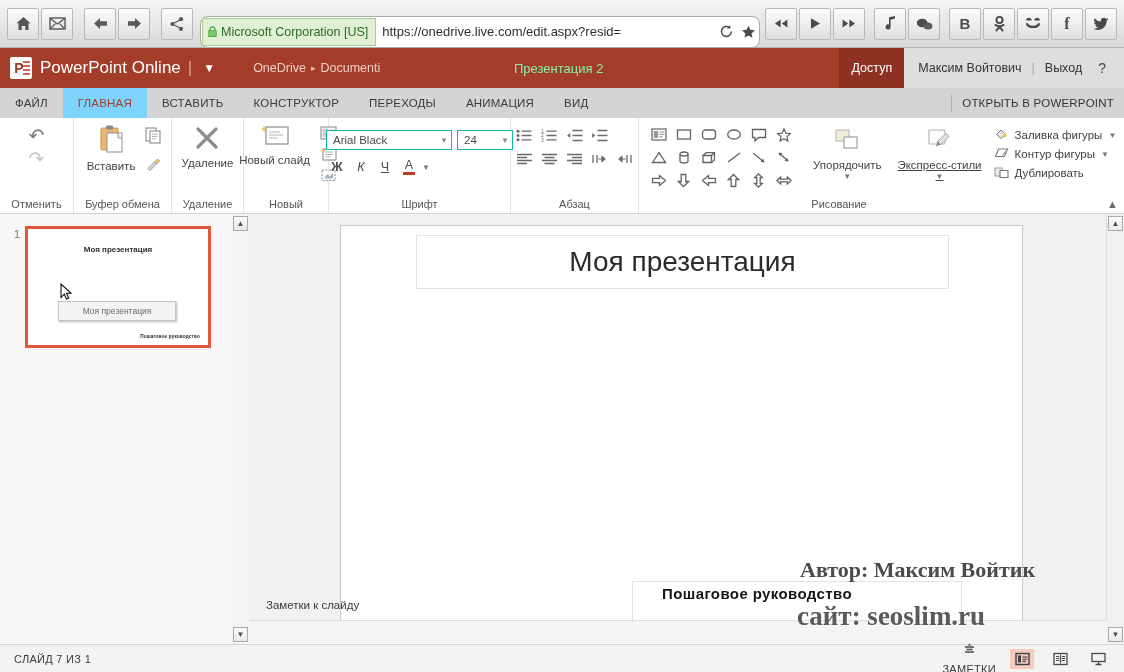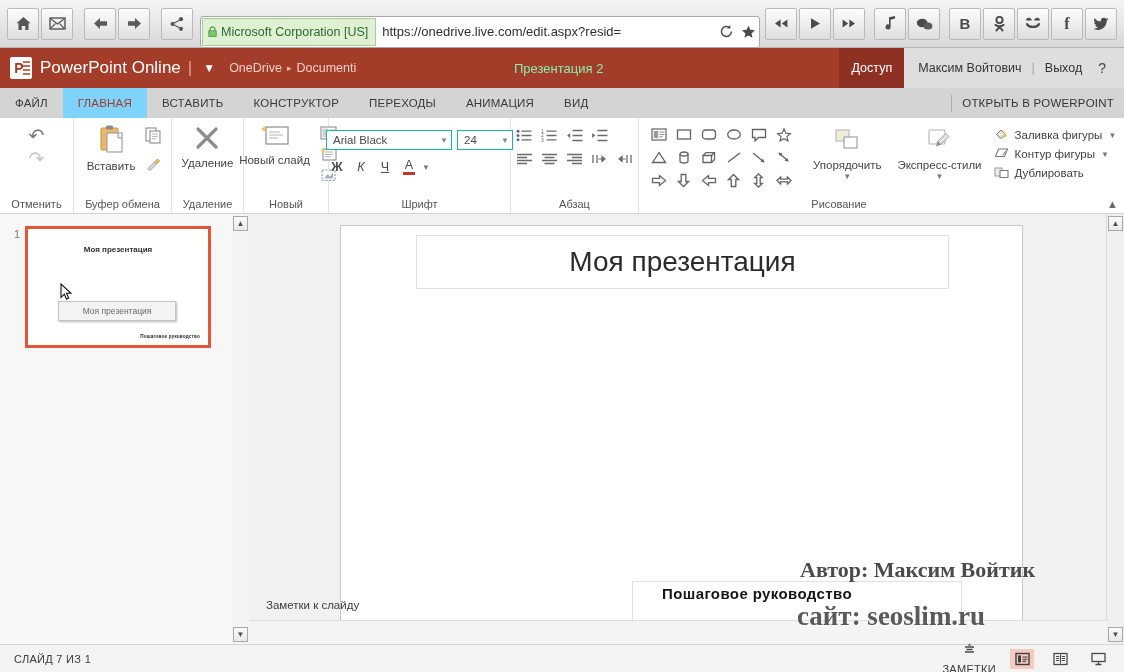--- a/index.html
+++ b/index.html
@@ -39,21 +39,21 @@
   .nav-btn svg { display: block; }
   .btn-gap { width: 9px; flex: none; }
   .btn-sep { width: 7px; flex: none; }
 
   .urlbar {
     flex: 1 1 auto;
     height: 30px;
     margin: 16px 4px 0 6px;
     background: #ffffff;
     border: 1px solid #a9a9a9;
-    border-radius: 3px;
+    border-radius: 8px;
     display: flex; align-items: center;
     overflow: hidden;
     min-width: 0;
   }
   .url-secure {
     height: 26px;
     margin: 1px 0 1px 1px;
     background: #dff0d4;
     border: 1px solid #a8cf9a;
     display: flex; align-items: center;
@@ -128,21 +128,21 @@
     margin: 0 7px;
   }
   .hdr-chevron {
     color: #ffffff;
     font-size: 12px;
     align-self: center;
     padding: 4px;
   }
   .breadcrumb {
     align-self: center;
-    margin-left: 10px;
+    margin-left: 34px;
     color: #f2cfc6;
     font-size: 12.5px;
     white-space: nowrap;
     display: flex; align-items: center; gap: 5px;
   }
   .bc-sep { font-size: 9px; color: #eebfb2; }
   .doc-name {
     position: absolute;
     left: 514px; top: 0;
     height: 40px;
@@ -988,21 +988,21 @@
         <span>
           <svg width="30" height="26" viewBox="0 0 30 26">
               <rect x="4" y="2" width="13" height="11" fill="#f0ecd8" stroke="#b9b9b9" stroke-width="1.1"></rect>
               <rect x="12" y="9" width="13" height="11" fill="#ffffff" stroke="#9a9a9a" stroke-width="1.1"></rect>
             </svg>
         </span>
         <span class="lbl">Упорядочить</span>
         <span class="caret">▼</span>
       </div>
 
-      <div class="big-btn" style="margin-left:4px;padding-top:6px;">
+      <div class="big-btn" style="margin-left:4px;padding-top:6px;text-decoration:underline;">
         <span>
           <svg width="30" height="26" viewBox="0 0 30 26">
               <rect x="5" y="2" width="16" height="14" rx="1" fill="#fdfdfd" stroke="#b4b4b4" stroke-width="1.1"></rect>
               <path d="M13 14 22 5.5l3 3L16 17z" fill="#e4e4e4" stroke="#a2a2a2" stroke-width="1"></path>
               <path d="M12 18.5 13.5 13 17 16.5z" fill="#8d8d8d"></path>
             </svg>
         </span>
         <span class="lbl">Экспресс-стили</span>
         <span class="caret">▼</span>
       </div>

